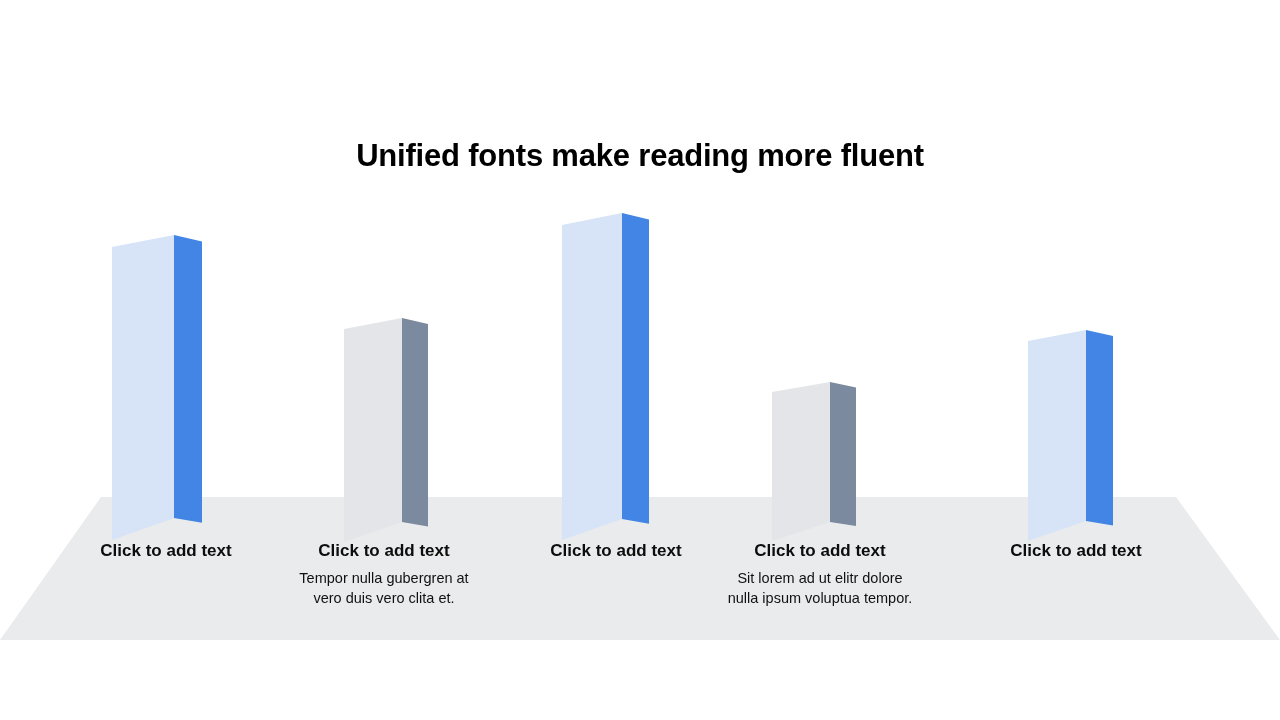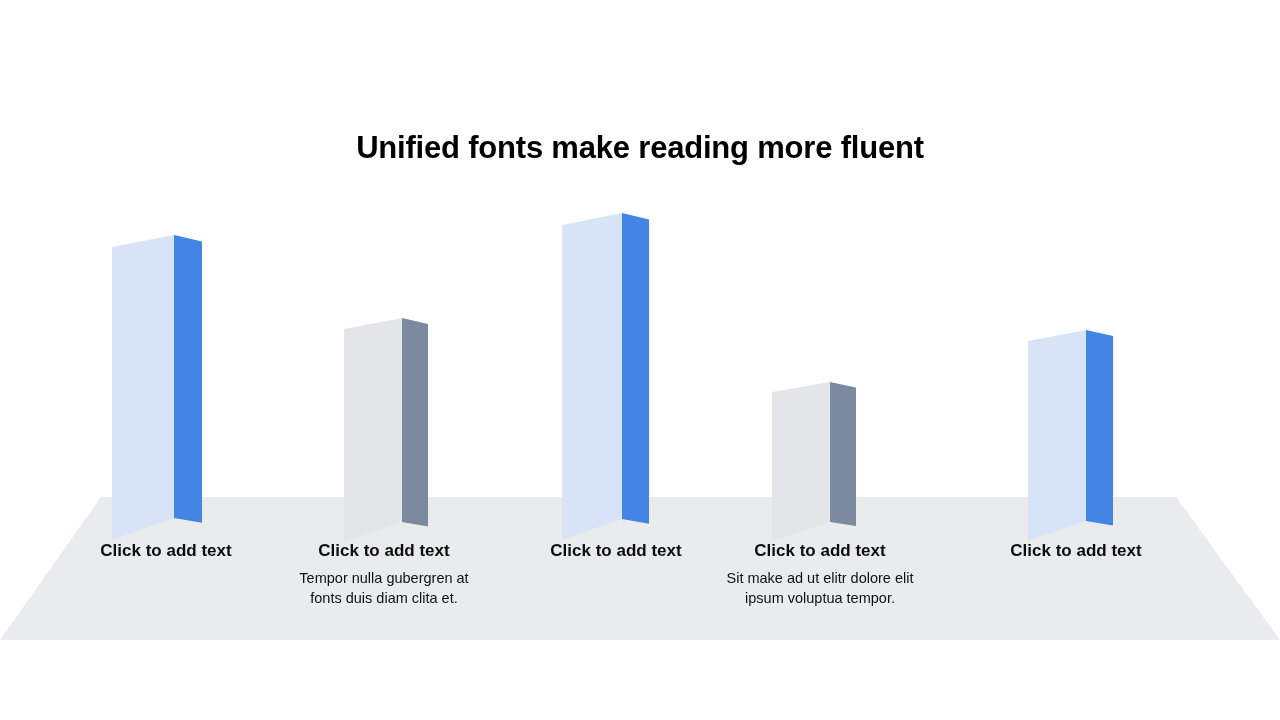--- a/index.html
+++ b/index.html
@@ -17,21 +17,21 @@
     width: 1280px;
     height: 720px;
     background: #ffffff;
     overflow: hidden;
   }
 
   
   #title {
     position: absolute;
     left: 0;
-    top: 128px;
+    top: 136px;
     width: 1280px;
     text-align: center;
     font-size: 31px;
     font-weight: bold;
     color: #000000;
     letter-spacing: -0.2px;
     line-height: 40px;
   }
 
   
@@ -132,27 +132,27 @@
     </div>
 
   <div id="title">Unified fonts make reading more fluent</div>
 
   <div id="captions">
       <div class="caption" style="left: 68px;">
         <div class="caption-heading">Click to add text</div>
       </div>
       <div class="caption" style="left: 286px;">
         <div class="caption-heading">Click to add text</div>
-        <div class="caption-body">Tempor nulla gubergren at fonts duis diam clita et.</div>
+        <div class="caption-body">Tempor nulla gubergren at vero duis vero clita et.</div>
       </div>
       <div class="caption" style="left: 518px;">
         <div class="caption-heading">Click to add text</div>
       </div>
       <div class="caption" style="left: 722px;">
         <div class="caption-heading">Click to add text</div>
-        <div class="caption-body">Sit make ad ut elitr dolore elit ipsum voluptua tempor.</div>
+        <div class="caption-body">Sit lorem ad ut elitr dolore nulla ipsum voluptua tempor.</div>
       </div>
       <div class="caption" style="left: 978px;">
         <div class="caption-heading">Click to add text</div>
       </div>
     </div>
 
 </div>
 
 </body></html>

